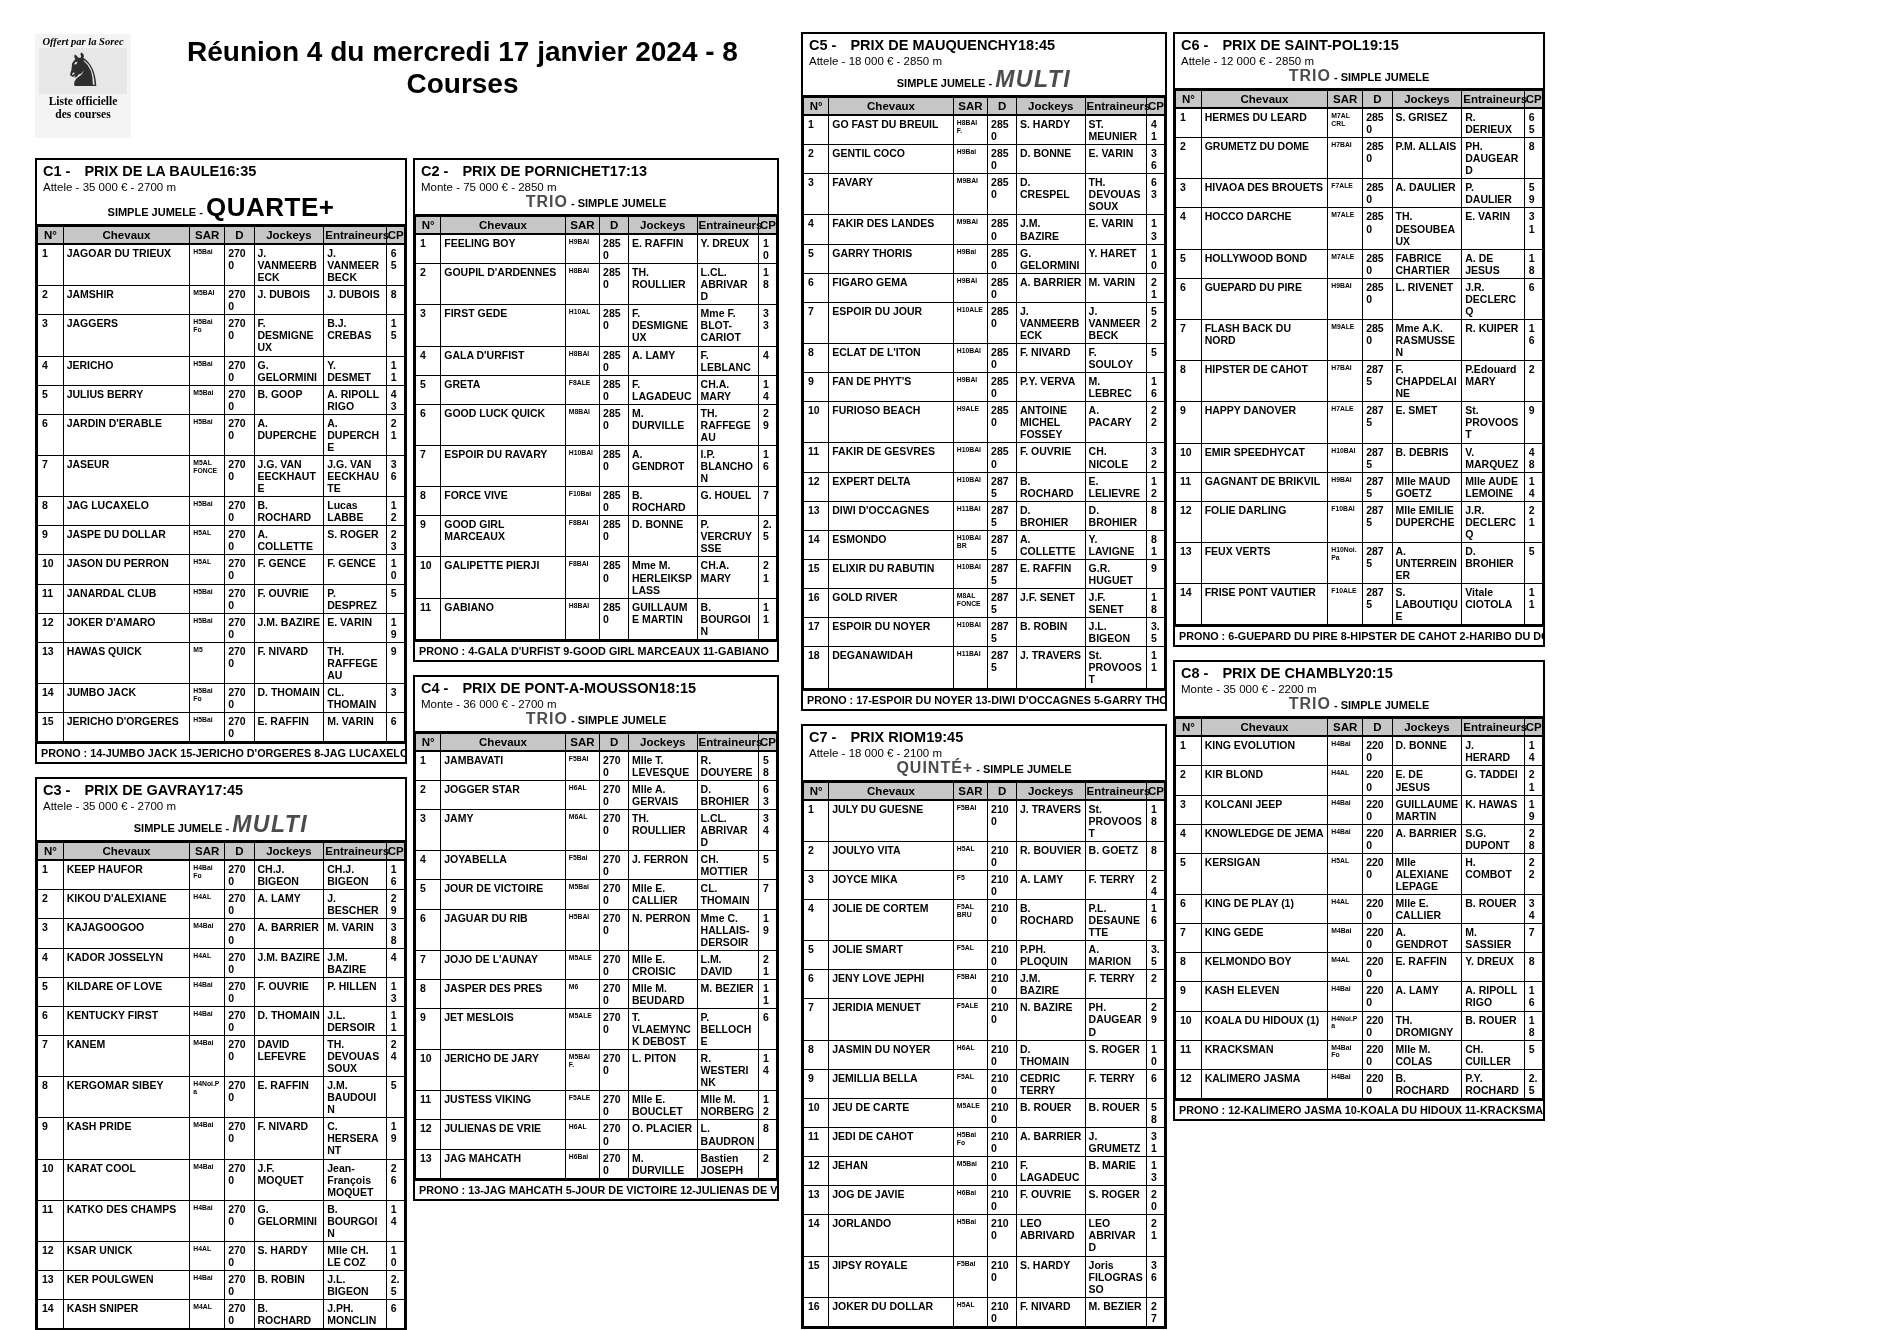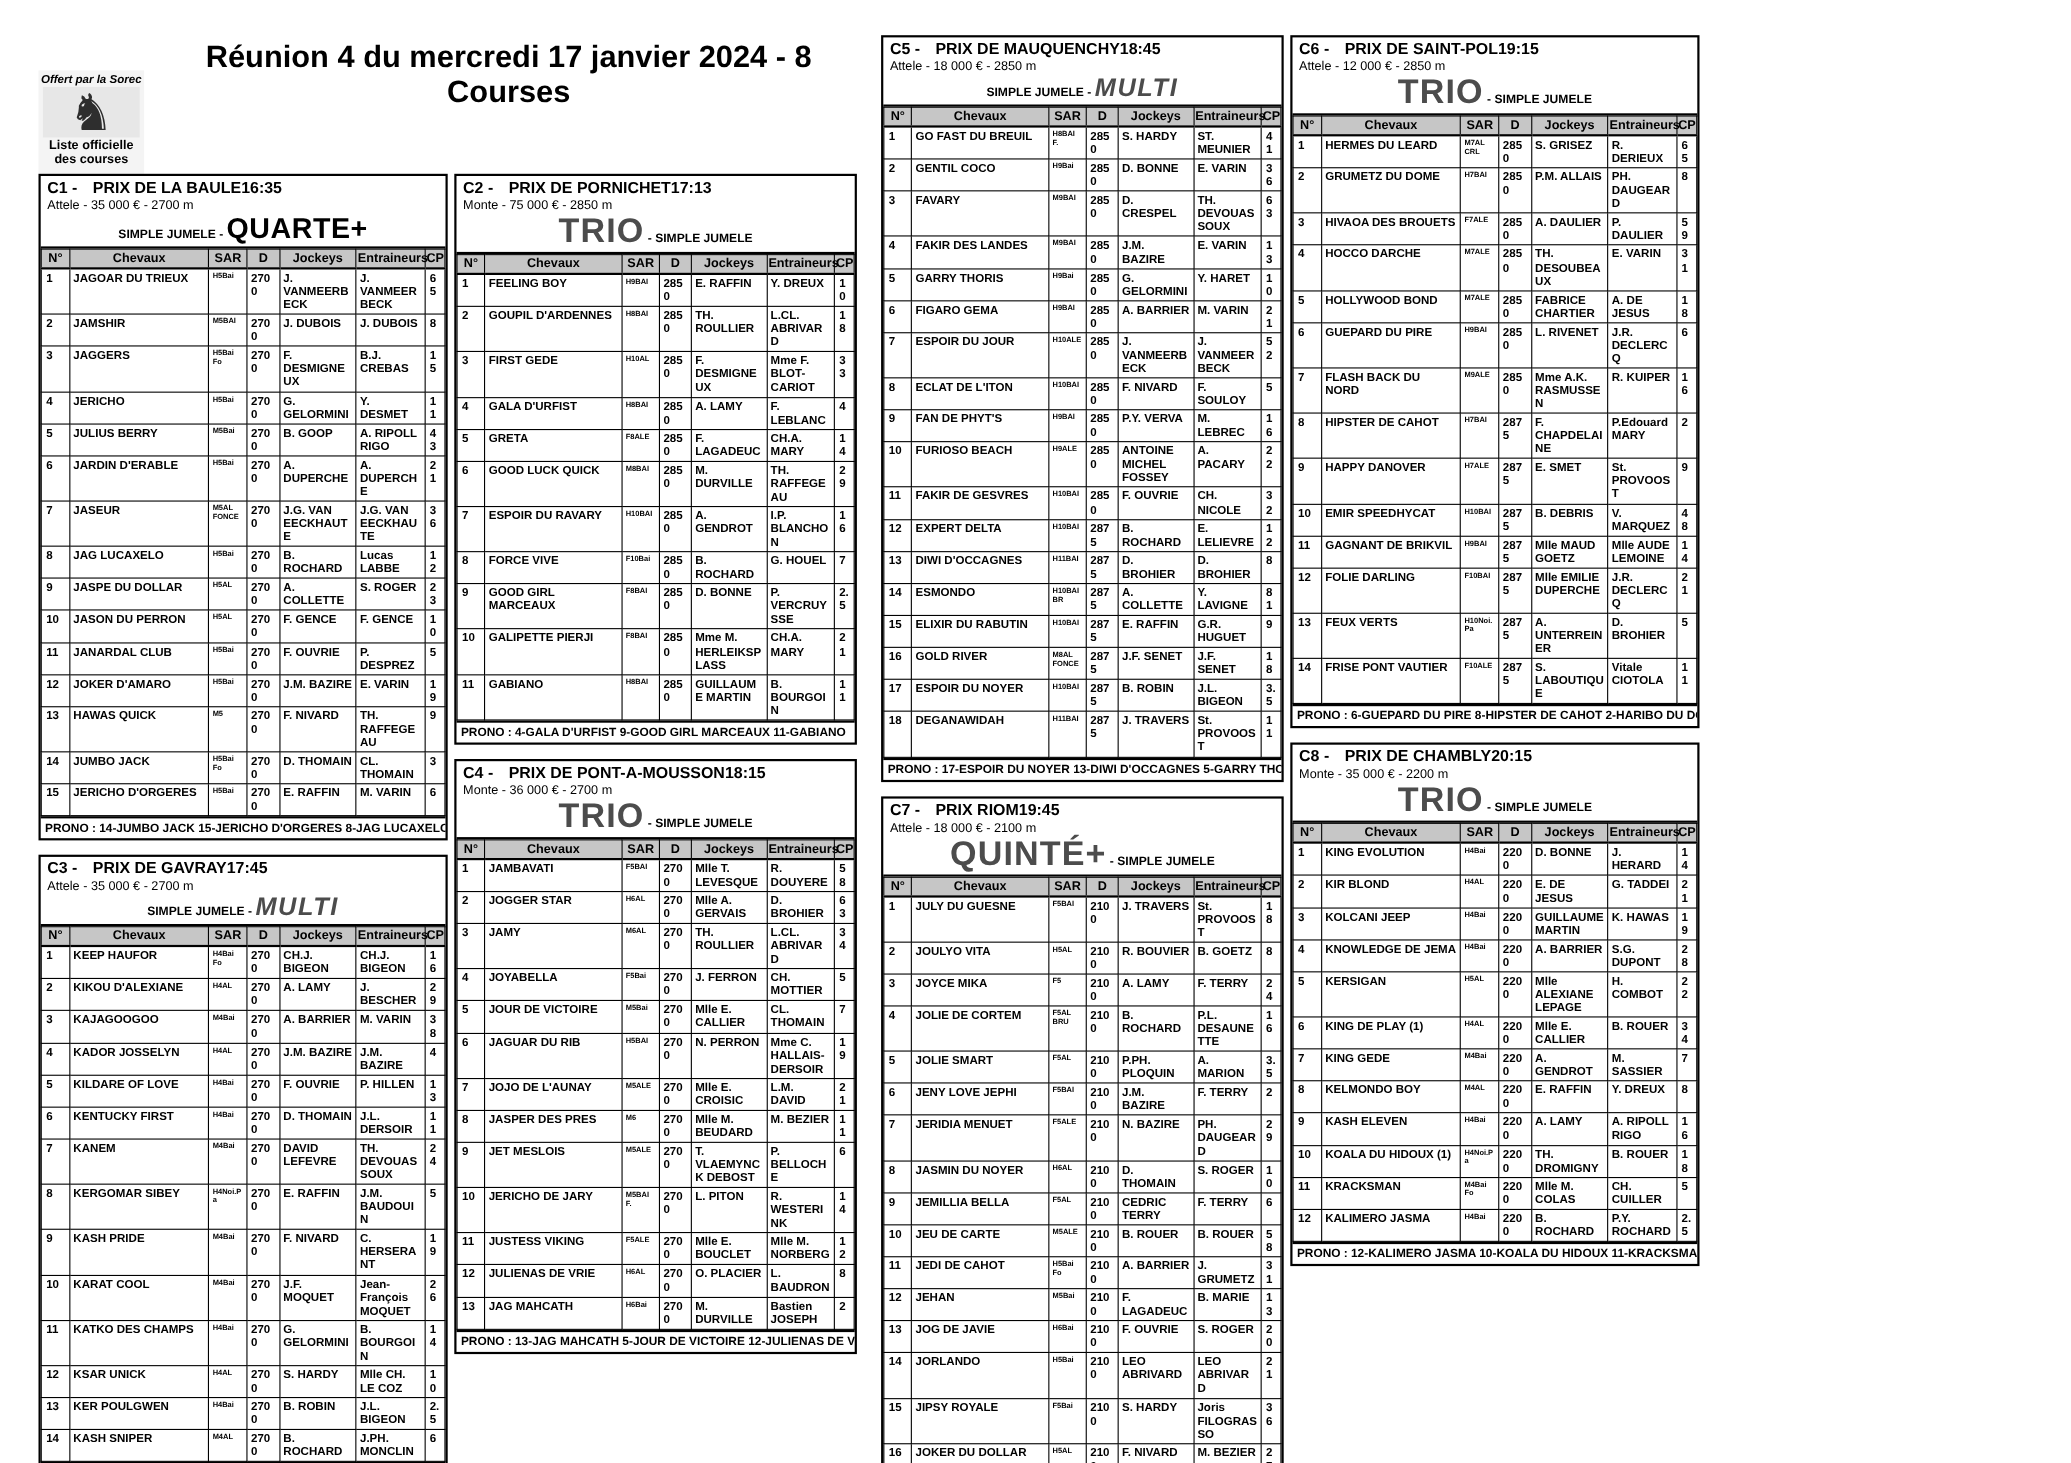--- a/index.html
+++ b/index.html
@@ -1,21 +1,21 @@
 <!DOCTYPE html>
 <html><head>
 <meta charset="utf-8">
 <style>
   html,body{margin:0;padding:0;background:#888;}
   .page{position:relative;width:1883px;height:1330px;background:#ffffff;
         font-family:"Liberation Sans",sans-serif;color:#000;overflow:hidden;}
   
   .hdr{position:absolute;left:35px;top:30px;width:745px;}
   .logo-box{position:absolute;left:0;top:4px;width:96px;height:104px;background:#f4f4f4;
-            text-align:center;font-family:Liberation Sans, sans-serif;margin-top:30px;}
+            text-align:center;font-family:Liberation Serif, serif;}
   .logo-top{font-size:10.5px;font-weight:bold;font-style:italic;padding-top:2px;}
   .logo-horse{font-size:46px;line-height:46px;color:#2e2e2e;background:#e7e7e7;margin:1px 4px;}
   .logo-b{font-size:11.5px;font-weight:bold;line-height:13px;}
   .titles{position:absolute;left:110px;top:0;width:635px;text-align:center;}
   .title{font-size:28px;font-weight:bold;margin:6px 0 0 0;letter-spacing:0px;}
   .subtitle{font-size:27px;font-weight:bold;color:#3f3f3f;margin:22px 0 0 0;letter-spacing:1px;}
   
   .col{position:absolute;}
   #col1{left:35px;  top:158px;width:372px;}
   #col2{left:413px; top:158px;width:366px;}
@@ -23,21 +23,21 @@
   #col4{left:1173px;top:32px; width:372px;}
   
   .race{border:2px solid #000;margin-bottom:13px;background:#fff;}
   .race-head{border-bottom:2px solid #000;padding:3px 6px 1px 6px;}
   .race-l1{display:flex;font-size:14.5px;font-weight:bold;}
   .race-id{margin-right:10px;}
   .race-cond{font-size:11.5px;margin-top:2px;}
   .race-bet{text-align:center;line-height:1.0;margin:1px 0 3px 0;white-space:nowrap;}
   .bet-plain{font-size:11px;font-weight:bold;vertical-align:baseline;}
   .bet-big{font-size:26px;font-weight:bold;vertical-align:baseline;letter-spacing:0.5px;}
-  .bet-biggray{font-size:31px;font-weight:bold;color:#4c4c4c;letter-spacing:1px;vertical-align:baseline;text-align:right;}
+  .bet-biggray{font-size:16px;font-weight:bold;color:#4c4c4c;letter-spacing:1px;vertical-align:baseline;text-align:right;}
   .bet-multi{font-size:23px;font-weight:bold;font-style:italic;color:#4c4c4c;letter-spacing:1.5px;vertical-align:baseline;}
   table.rt{width:100%;border-collapse:collapse;table-layout:fixed;}
   .rt th{background:#c6c6c6;border:1px solid #000;border-bottom:2px solid #000;
          font-size:11.5px;font-weight:bold;padding:2px 1px;}
   .rt td{border:1px solid #000;vertical-align:top;padding:2px 3px;font-size:10.5px;
          font-weight:bold;line-height:1.15;overflow-wrap:break-word;word-wrap:break-word;}
   .rt td.sar{font-size:6.8px;font-weight:bold;padding-top:3px;}
   .rt td.num,.rt td.cp{padding-left:4px;}
   .race-prono{border-top:2px solid #000;font-size:10.8px;font-weight:bold;padding:3px 4px;white-space:nowrap;overflow:hidden;}
 </style>

